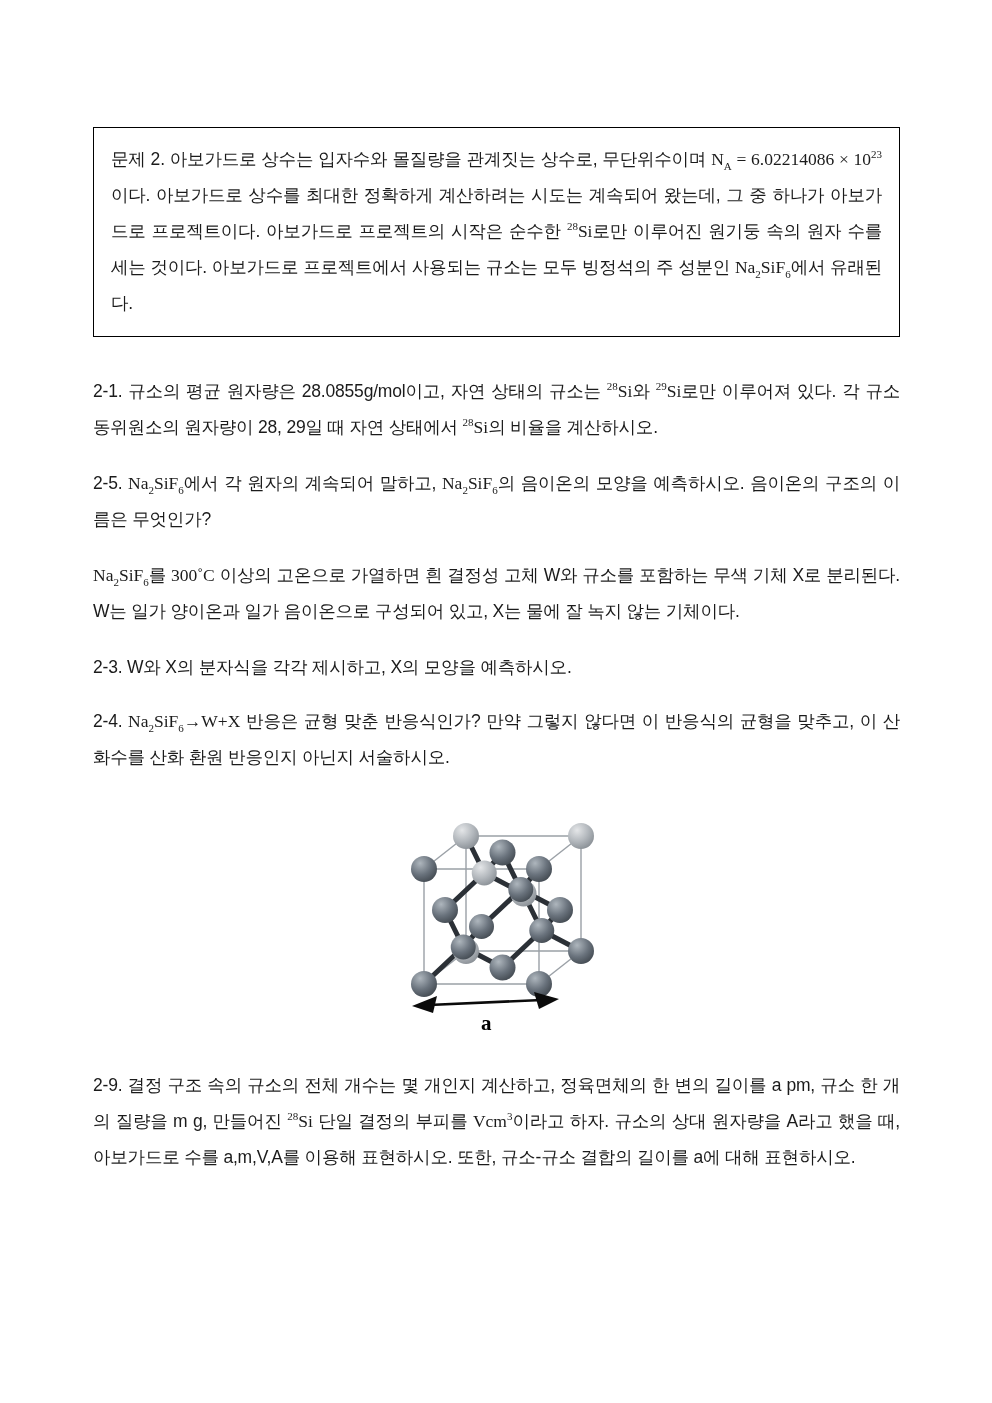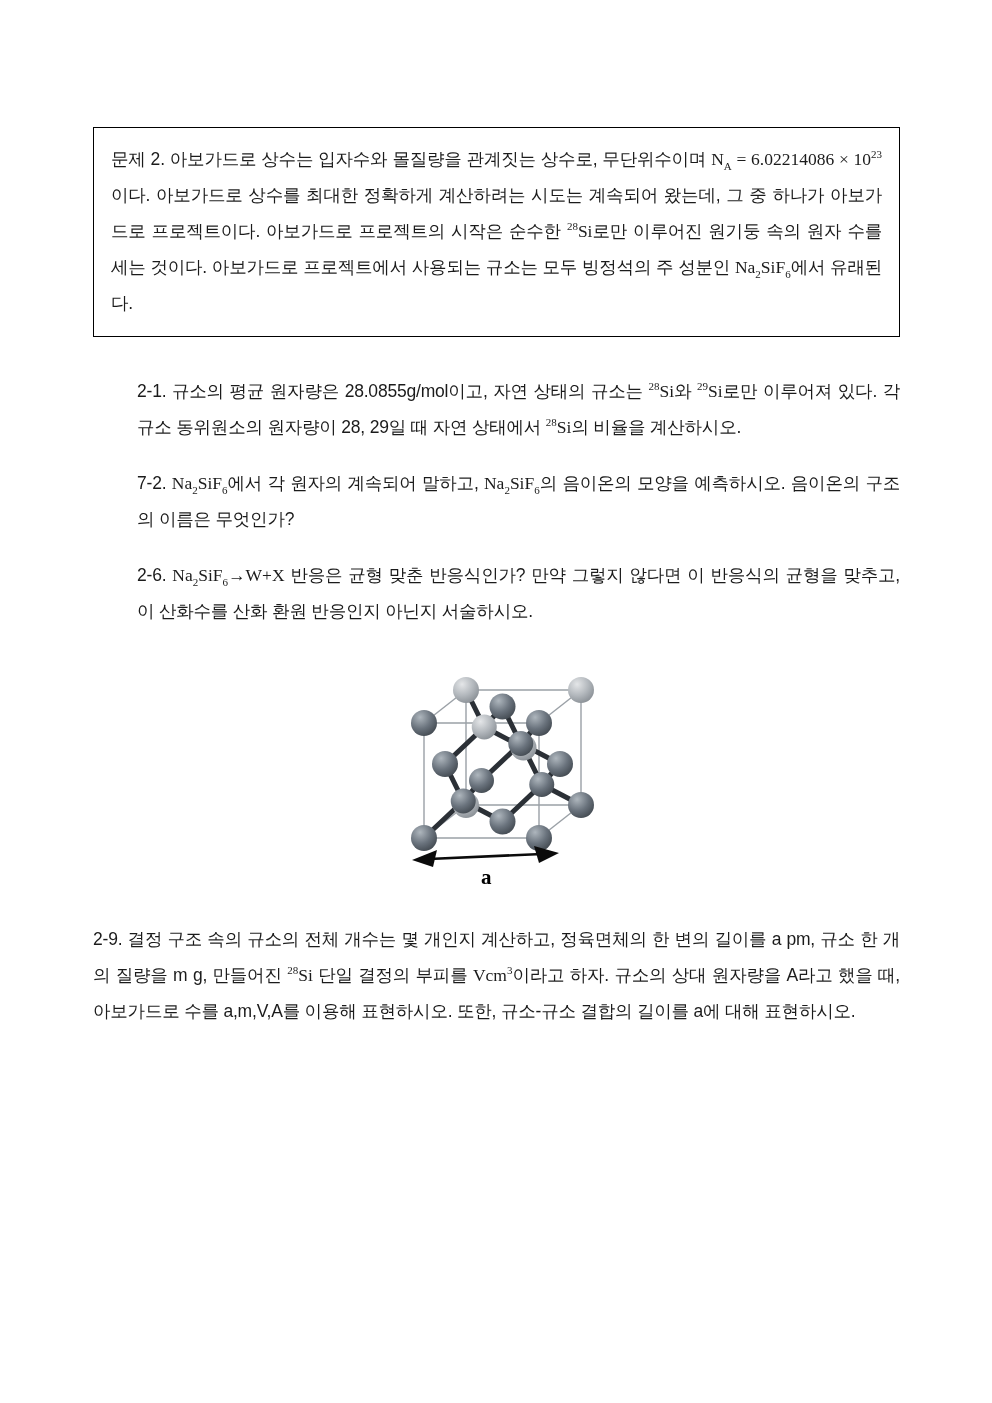--- a/index.html
+++ b/index.html
@@ -1,42 +1,44 @@
 <!DOCTYPE html>
 <html><head>
 <meta charset="utf-8">
 <style>
   html,body{margin:0;padding:0;background:#ffffff;}
   .page{position:relative;width:992px;height:1403px;background:#ffffff;overflow:hidden;
         font-family:"Liberation Sans","DejaVu Sans",sans-serif;color:#1b1b1b;}
   .content{position:absolute;left:93px;top:127px;width:807px;}
   .para{margin:0;font-size:17.5px;line-height:36px;text-align:justify;letter-spacing:-0.2px;}
-  .block{margin-bottom:20px;margin-left:44px;}
+  .block{margin-bottom:20px;}
   .problem-box{border:1.6px solid #000;padding:13px 17px 15px 17px;margin-bottom:36px;}
   .formula{font-family:"Liberation Serif","DejaVu Serif",serif;font-size:17.5px;letter-spacing:0;}
   .formula sub,.formula sup{font-size:11px;line-height:0;}
   .figure{text-align:center;margin:24px 0 26px 0;}
   .arrow-label{font-family:"Liberation Serif","DejaVu Serif",serif;font-weight:bold;font-size:21px;}
   .edge{stroke-width:1.4;fill:none;}
   .bond{stroke-width:5;stroke-linecap:round;fill:none;}
   .arrowline{stroke-width:2.6;}
 </style>
 </head>
 <body>
 
 <div class="page">
   <div class="content">
 
     <div class="problem-box">
       <p class="para"><span class="ktext">문제 2. 아보가드로 상수는 입자수와 몰질량을 관계짓는 상수로, 무단위수이며 </span><span class="formula">N<sub>A</sub> = 6.02214086 × 10<sup>23</sup></span><span class="ktext">이다. 아보가드로 상수를 최대한 정확하게 계산하려는 시도는 계속되어 왔는데, 그 중 하나가 아보가드로 프로젝트이다. 아보가드로 프로젝트의 시작은 순수한 </span><span class="formula"><sup>28</sup>Si</span><span class="ktext">로만 이루어진 원기둥 속의 원자 수를 세는 것이다. 아보가드로 프로젝트에서 사용되는 규소는 모두 빙정석의 주 성분인 </span><span class="formula">Na<sub>2</sub>SiF<sub>6</sub></span><span class="ktext">에서 유래된다.</span></p>
     </div>
 
     <p class="para block"><span class="ktext">2-1. 규소의 평균 원자량은 28.0855g/mol이고, 자연 상태의 규소는 </span><span class="formula"><sup>28</sup>Si</span><span class="ktext">와 </span><span class="formula"><sup>29</sup>Si</span><span class="ktext">로만 이루어져 있다. 각 규소 동위원소의 원자량이 28, 29일 때 자연 상태에서 </span><span class="formula"><sup>28</sup>Si</span><span class="ktext">의 비율을 계산하시오.</span></p>
-    <p class="para block"><span class="ktext">7-2. </span><span class="formula">Na<sub>2</sub>SiF<sub>6</sub></span><span class="ktext">에서 각 원자의 계속되어 말하고, </span><span class="formula">Na<sub>2</sub>SiF<sub>6</sub></span><span class="ktext">의 음이온의 모양을 예측하시오. 음이온의 구조의 이름은 무엇인가?</span></p>
-    <p class="para block"><span class="ktext">2-6. </span><span class="formula">Na<sub>2</sub>SiF<sub>6</sub>→W+X</span><span class="ktext"> 반응은 균형 맞춘 반응식인가? 만약 그렇지 않다면 이 반응식의 균형을 맞추고, 이 산화수를 산화 환원 반응인지 아닌지 서술하시오.</span></p>
+    <p class="para block"><span class="ktext">2-5. </span><span class="formula">Na<sub>2</sub>SiF<sub>6</sub></span><span class="ktext">에서 각 원자의 계속되어 말하고, </span><span class="formula">Na<sub>2</sub>SiF<sub>6</sub></span><span class="ktext">의 음이온의 모양을 예측하시오. 음이온의 구조의 이름은 무엇인가?</span></p>
+    <p class="para block"><span class="formula">Na<sub>2</sub>SiF<sub>6</sub></span><span class="ktext">를 </span><span class="formula">300˚C</span><span class="ktext"> 이상의 고온으로 가열하면 흰 결정성 고체 W와 규소를 포함하는 무색 기체 X로 분리된다. W는 일가 양이온과 일가 음이온으로 구성되어 있고, X는 물에 잘 녹지 않는 기체이다.</span></p>
+    <p class="para" style="margin-bottom:18px;"><span class="ktext">2-3. W와 X의 분자식을 각각 제시하고, X의 모양을 예측하시오.</span></p>
+    <p class="para block"><span class="ktext">2-4. </span><span class="formula">Na<sub>2</sub>SiF<sub>6</sub>→W+X</span><span class="ktext"> 반응은 균형 맞춘 반응식인가? 만약 그렇지 않다면 이 반응식의 균형을 맞추고, 이 산화수를 산화 환원 반응인지 아닌지 서술하시오.</span></p>
 
     <div class="figure">
       <svg width="235" height="238" viewBox="0 0 235 238">
         <defs>
           <radialGradient id="gradDark" cx="0.35" cy="0.28" r="0.8">
             <stop offset="0%" stop-color="#aeb6bd"></stop>
               <stop offset="55%" stop-color="#6a737d"></stop>
               <stop offset="100%" stop-color="#40474e"></stop>
           </radialGradient>
           <radialGradient id="gradLight" cx="0.35" cy="0.28" r="0.8">

